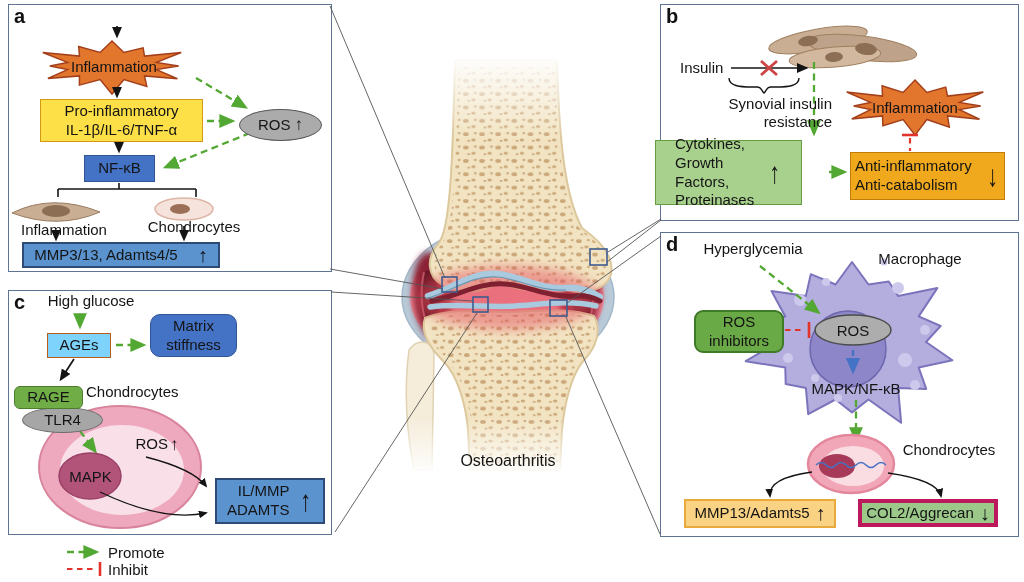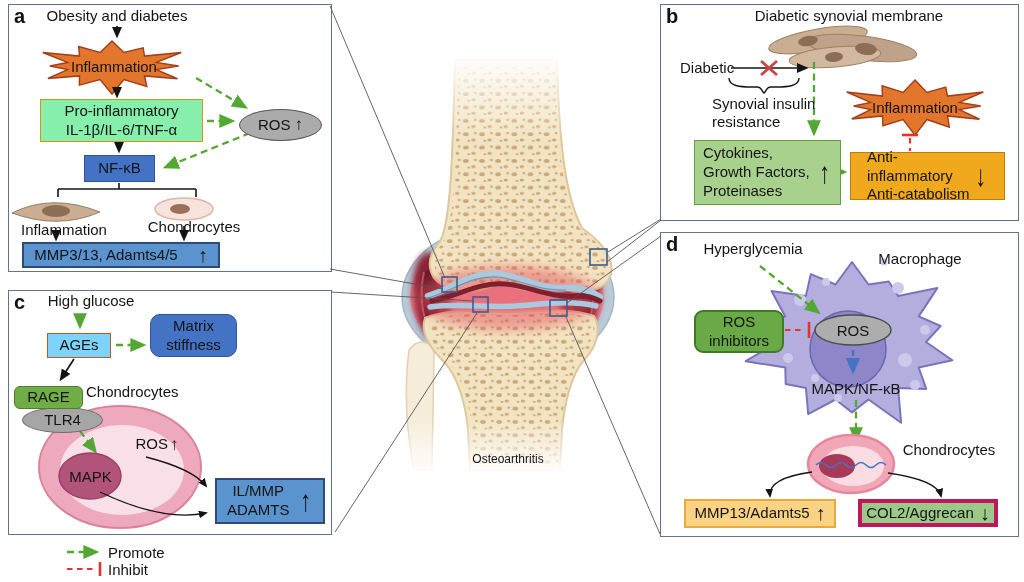--- a/index.html
+++ b/index.html
@@ -6,21 +6,21 @@
   #fig{position:relative;width:1024px;height:582px;background:#fff;overflow:hidden;
        font-family:"Liberation Sans",sans-serif;color:#111}
   .panel{position:absolute;border:1.4px solid #5F7392;background:#fff;z-index:0}
   #art{position:absolute;left:0;top:0;z-index:1;pointer-events:none}
   .lab{position:absolute;z-index:2;font-size:15px;line-height:1.18;text-align:center;color:#141414}
   .pre{white-space:pre-line}
   .letter{position:absolute;z-index:2;font-size:20px;font-weight:bold}
   .box{position:absolute;z-index:2;display:flex;align-items:center;justify-content:center;
        font-size:15px;line-height:1.25;text-align:center;color:#141414;box-sizing:border-box}
   .bigarrow{font-size:30px;line-height:1;transform:scaleX(.75);font-weight:400}
-  .yellowA{background:#86efac;border:1.8px solid #D29A14}
+  .yellowA{background:#fde047;border:1.8px solid #D29A14}
   .blueProc{background:#4472C4;border:1.8px solid #2F5597}
   .blueOut{background:#5B93CE;border:2px solid #2E4A76}
   .greenB{background:#A9D18E;border:1.8px solid #669D41}
   .amberB{background:#F0A91D;border:1.8px solid #C07D0A}
   .agesO{background:#7dd3fc;border:1.8px solid #B85C1A}
   .rageG{background:#70AD47;border:1.8px solid #4E7D30;border-radius:6px}
   .tlr4G{background:#A6A6A6;border:1.6px solid #6E6E6E;border-radius:50%}
   .rosG{background:#ABABAB;border:1.6px solid #595959;border-radius:50%}
   .inhG{background:#6AAA46;border:2px solid #3E7A28;border-radius:9px}
   .mmp13Y{background:#FAD284;border:2px solid #E8A93D}
@@ -205,68 +205,66 @@
     </g>
 
     <g>
       <line class="ga" x1="67" y1="552" x2="96" y2="552"></line>
       <line class="rl" x1="67" y1="569" x2="95" y2="569"></line>
       <line class="rT" x1="100" y1="562" x2="100" y2="576"></line>
     </g>
   </svg>
 
   <div class="letter" style="left:14px;top:5px">a</div>
-  <div class="lab" style="left:37px;top:7px;width:160px">Obesity and diabetes</div>
   <div class="lab" style="left:62px;top:58px;width:104px">Inflammation</div>
   <div class="box yellowA pre" style="left:40px;top:99px;width:163px;height:43px">Pro-inflammatory
 IL-1β/IL-6/TNF-α</div>
   <div class="box blueProc" style="left:84px;top:155px;width:71px;height:27px">NF-κB</div>
   <div class="box rosG" style="left:239px;top:109px;width:83px;height:32px;gap:4px">
     <span>ROS</span>
       <span style="font-size:17px">↑</span>
   </div>
   <div class="lab" style="left:8px;top:221px;width:112px">Inflammation</div>
   <div class="lab" style="left:134px;top:218px;width:120px">Chondrocytes</div>
   <div class="box blueOut" style="left:22px;top:242px;width:198px;height:26px;gap:20px">
     <span>MMP3/13, Adamts4/5</span>
       <span style="font-size:20px">↑</span>
   </div>
 
   <div class="letter" style="left:666px;top:5px">b</div>
-  <div class="lab" style="left:716px;top:7px;width:266px">Diabetic synovial membrane</div>
-  <div class="lab" style="left:680px;top:59px;width:52px;text-align:left">Diabetic</div>
-  <div class="lab" style="left:712px;top:95px;width:120px;text-align:left">Synovial insulin resistance</div>
-  <div class="box greenB" style="left:694px;top:140px;width:147px;height:65px;justify-content:space-between;padding:0 8px">
+  <div class="lab" style="left:680px;top:59px;width:52px;text-align:left">Insulin</div>
+  <div class="lab" style="left:712px;top:95px;width:120px;text-align:right">Synovial insulin resistance</div>
+  <div class="box greenB" style="left:655px;top:140px;width:147px;height:65px;justify-content:space-between;padding:0 19px">
     <span class="pre" style="text-align:left">Cytokines,
 Growth Factors,
 Proteinases</span>
       <span class="bigarrow">↑</span>
   </div>
   <div class="lab" style="left:863px;top:99px;width:104px">Inflammation</div>
-  <div class="box amberB" style="left:850px;top:152px;width:155px;height:48px;justify-content:space-between;padding:0 16px">
+  <div class="box amberB" style="left:850px;top:152px;width:155px;height:48px;justify-content:space-between;padding:0 4px">
     <span class="pre" style="text-align:left">Anti-inflammatory
 Anti-catabolism</span>
       <span class="bigarrow">↓</span>
   </div>
 
   <div class="letter" style="left:14px;top:291px">c</div>
   <div class="lab" style="left:36px;top:292px;width:110px">High glucose</div>
   <div class="box agesO" style="left:47px;top:333px;width:64px;height:25px">AGEs</div>
   <div class="box matrixB pre" style="left:150px;top:314px;width:87px;height:43px">Matrix
 stiffness</div>
   <div class="box tlr4G" style="left:22px;top:407px;width:81px;height:26px">TLR4</div>
   <div class="box rageG" style="left:14px;top:386px;width:69px;height:23px">RAGE</div>
   <div class="lab" style="left:86px;top:383px;width:118px;text-align:left">Chondrocytes</div>
   <div class="lab" style="left:128px;top:435px;width:58px;display:flex;justify-content:center;gap:2px">
     <span>ROS</span>
       <span style="font-size:17px">↑</span>
   </div>
   <div class="lab" style="left:62px;top:468px;width:57px">MAPK</div>
   <div class="box blueOut" style="left:215px;top:478px;width:110px;height:46px;justify-content:space-between;padding:0 10px">
-    <span class="pre" style="text-align:center">IL/MMP
+    <span class="pre" style="text-align:right">IL/MMP
 ADAMTS</span>
       <span class="bigarrow">↑</span>
   </div>
 
   <div class="letter" style="left:666px;top:233px">d</div>
   <div class="lab" style="left:696px;top:240px;width:114px">Hyperglycemia</div>
   <div class="lab" style="left:872px;top:250px;width:96px">Macrophage</div>
   <div class="box inhG pre" style="left:694px;top:310px;width:90px;height:43px">ROS
 inhibitors</div>
   <div class="lab" style="left:825px;top:322px;width:56px">ROS</div>
@@ -274,16 +272,16 @@
   <div class="lab" style="left:896px;top:441px;width:106px">Chondrocytes</div>
   <div class="box mmp13Y" style="left:684px;top:499px;width:152px;height:29px;gap:6px">
     <span>MMP13/Adamts5</span>
       <span style="font-size:20px">↑</span>
   </div>
   <div class="box col2G" style="left:858px;top:499px;width:140px;height:28px;gap:6px">
     <span>COL2/Aggrecan</span>
       <span style="font-size:20px">↓</span>
   </div>
 
-  <div class="lab" style="left:428px;top:452px;width:160px;font-size:12px">Osteoarthritis</div>
+  <div class="lab" style="left:428px;top:452px;width:160px;font-size:16px">Osteoarthritis</div>
   <div class="lab" style="left:108px;top:544px;width:80px;text-align:left">Promote</div>
   <div class="lab" style="left:108px;top:561px;width:80px;text-align:left">Inhibit</div>
 </div>
 
 </body></html>

